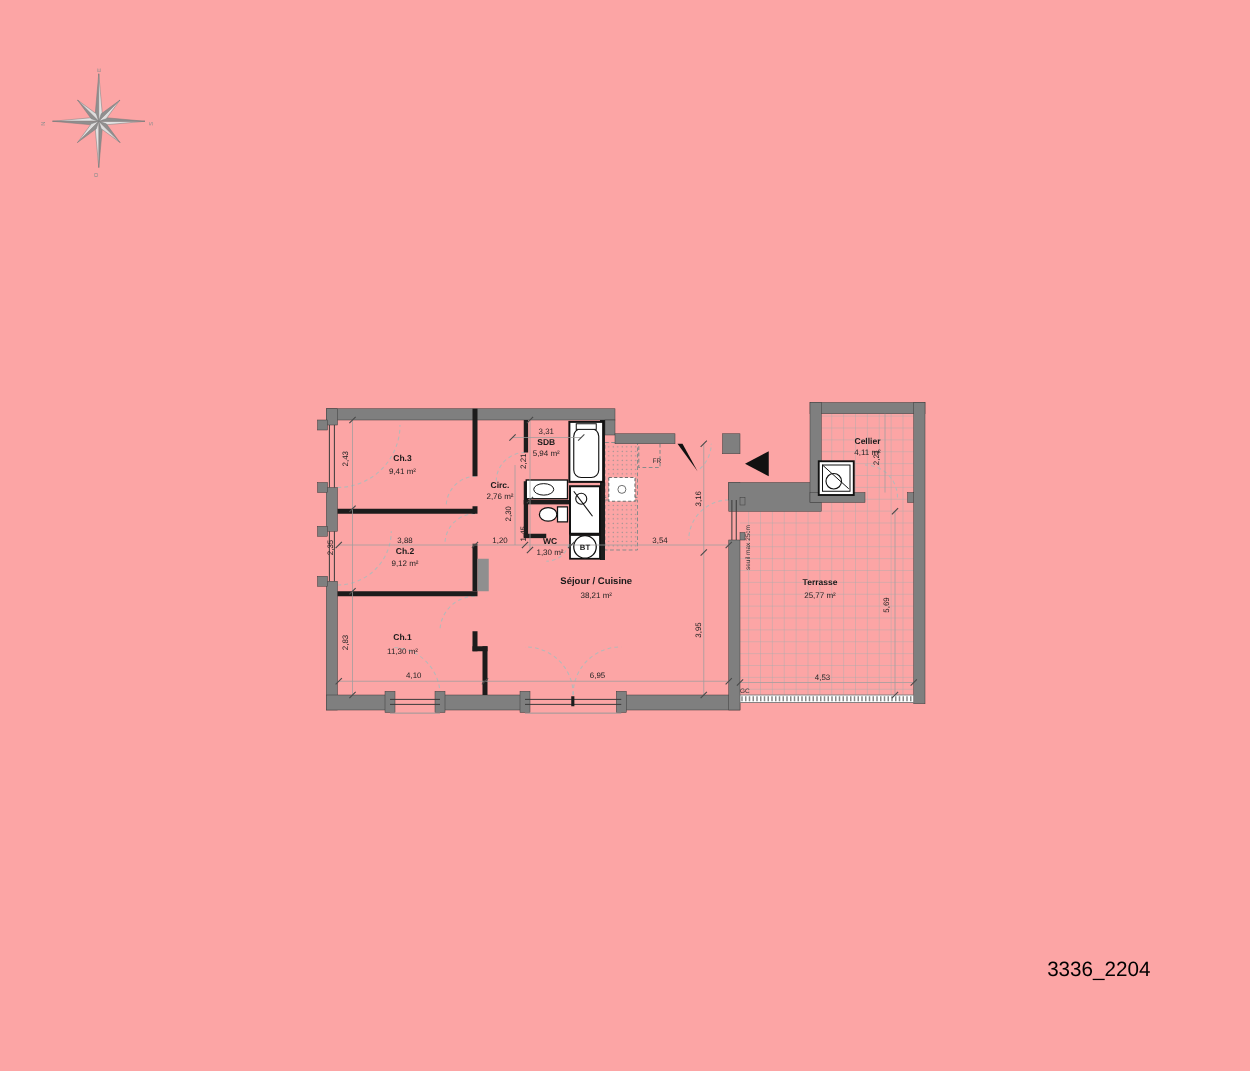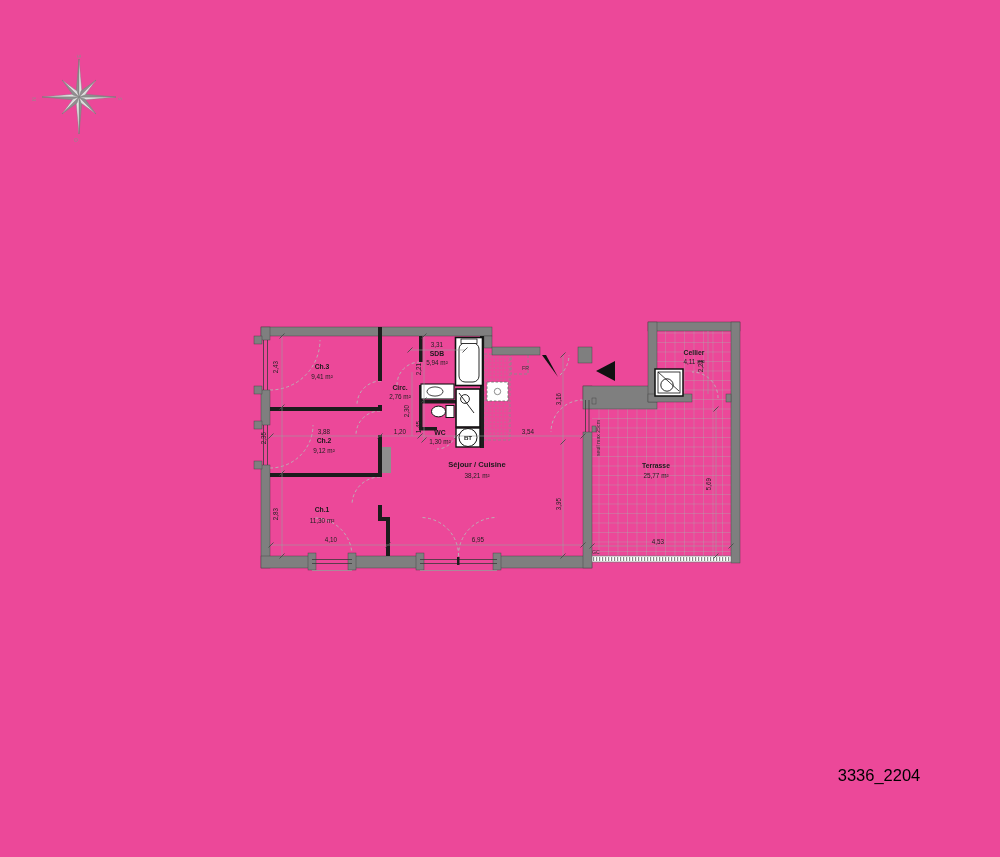--- a/index.html
+++ b/index.html
@@ -1,16 +1,16 @@
 <!DOCTYPE html>
 <html><head>
 <meta charset="utf-8">
 <style>
   html,body{margin:0;padding:0;background:#ffffff;}
-  .page{position:relative;width:1000px;height:857px;background:#ec4899;overflow:hidden;
+  .page{position:relative;width:1000px;height:857px;background:#fca5a5;overflow:hidden;
         font-family:"Liberation Sans", sans-serif;}
   svg{position:absolute;left:0;top:0;}
   text{fill:#1a1a1a;}
   .rn{font-size:6.8px;font-weight:700;text-anchor:middle;}
   .rn-big{font-size:7.6px;font-weight:700;text-anchor:middle;}
   .ra{font-size:6.4px;text-anchor:middle;fill:#222;}
   .dim{font-size:6.3px;text-anchor:middle;fill:#222;}
   .tiny{font-size:5.2px;fill:#333;}
   .bt{font-size:6.2px;font-weight:700;text-anchor:middle;}
   .cletter{font-size:4.6px;fill:#8d8d8d;text-anchor:middle;}

